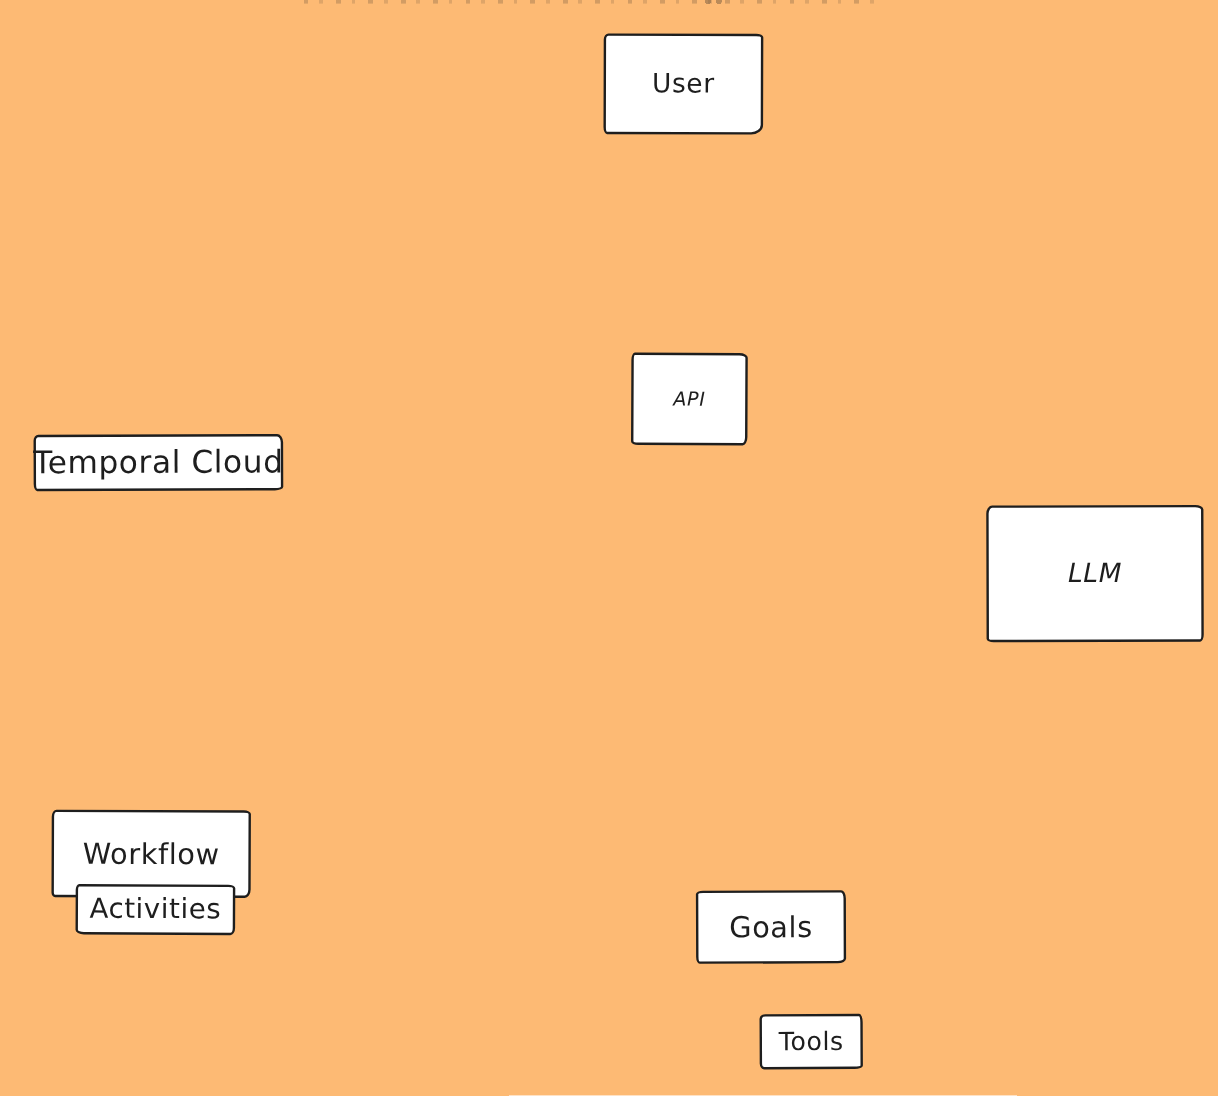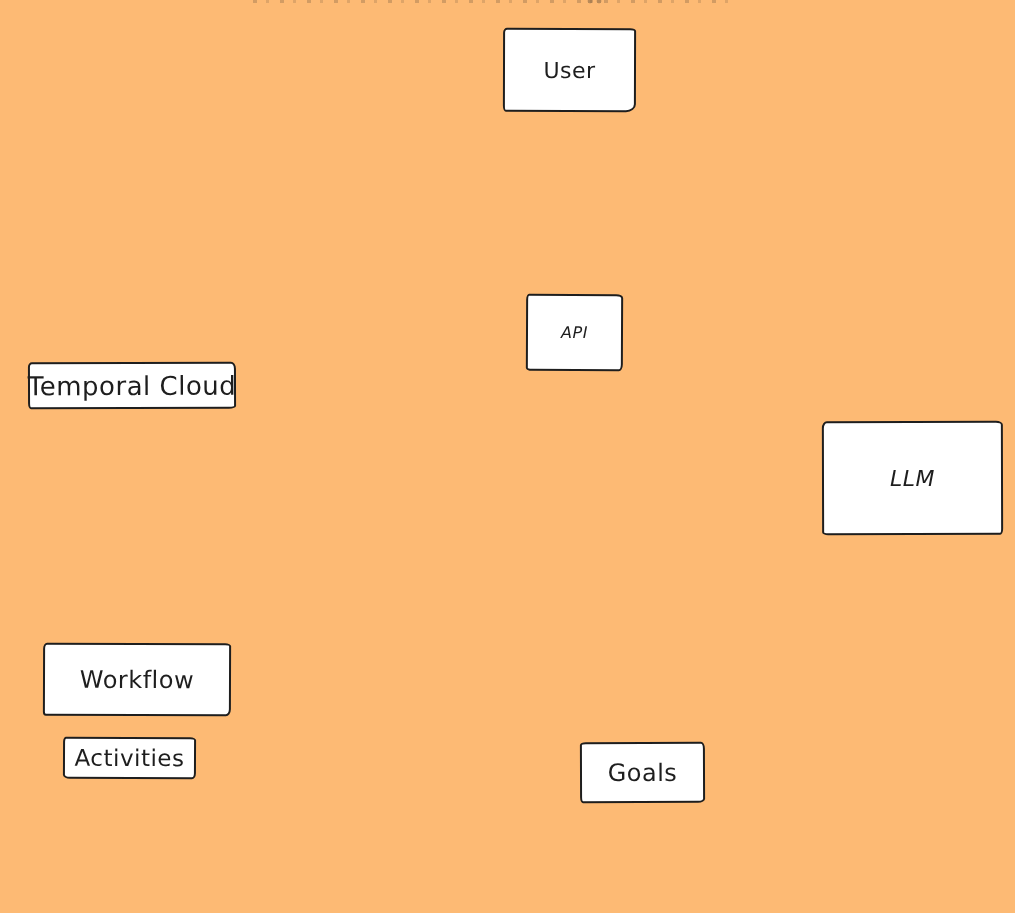--- a/index.html
+++ b/index.html
@@ -86,21 +86,21 @@
   .node-temporal-worker { left:12px;  top:468px; width:228px; height:51px;
                           border-radius: 6px 3px 5px 7px / 4px 6px 5px 3px;
                           transform: rotate(0.2deg); }
   .node-temporal-worker .label { font-size: 27px; }
 
   .node-llm             { left:822px; top:421px; width:181px; height:114px;
                           border-radius: 5px 7px 3px 6px / 7px 4px 6px 3px;
                           transform: rotate(-0.15deg); }
   .node-llm .label      { font-size: 22px; font-style: italic; }
 
-  .node-workflow        { left:43px;  top:643px; width:188px; height:73px;
+  .node-workflow        { left:43px;  top:675px; width:166px; height:73px;
                           border-radius: 4px 6px 5px 3px / 6px 3px 7px 4px;
                           transform: rotate(0.2deg); }
   .node-workflow .label { font-size: 24px; }
 
   .node-goals           { left:580px; top:742px; width:125px; height:61px;
                           border-radius: 6px 4px 7px 3px / 3px 7px 4px 6px;
                           transform: rotate(-0.2deg); }
   .node-goals .label    { font-size: 24px; }
 
   .node-activities      { left:63px;  top:737px; width:133px; height:42px;
@@ -143,14 +143,17 @@
   </div>
 
   <div class="node node-goals">
     <span class="label">Goals</span>
   </div>
 
   <div class="node node-activities">
     <span class="label">Activities</span>
   </div>
 
+  <div class="node node-tools">
+    <span class="label">Tools</span>
+  </div>
 
 </div>
 
 </body></html>

